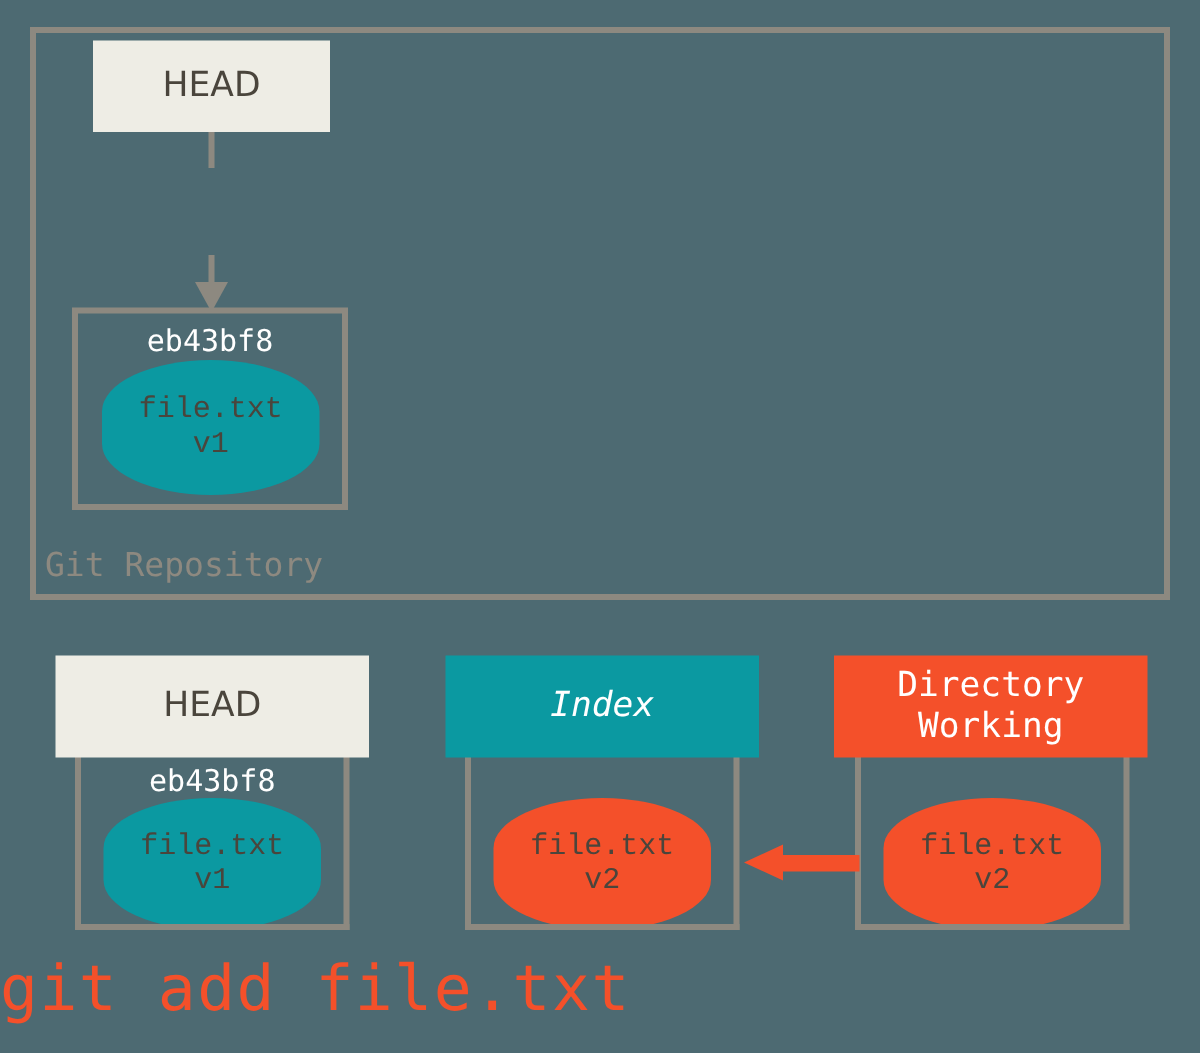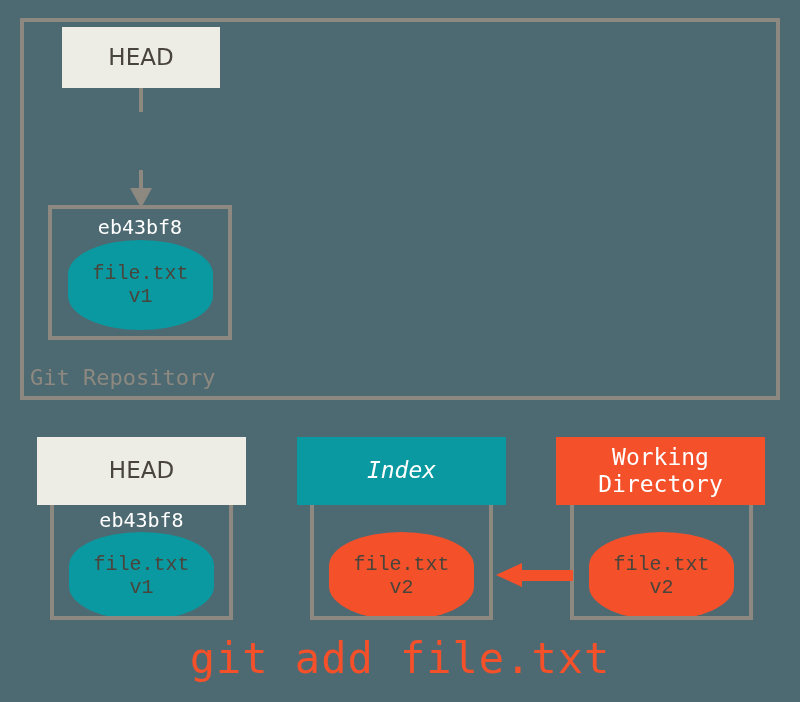--- a/index.html
+++ b/index.html
@@ -185,21 +185,20 @@
     border-right: 26px solid #f4502a;
     z-index: 4;
   }
 
   
   .command {
     position: absolute;
     left: 0;
     top: 634px;
     width: 800px;
-    text-align: center;
     font-family: "DejaVu Sans Mono", monospace;
     font-size: 42px;
     color: #f4502a;
     letter-spacing: 1px;
   }
 </style>
 </head>
 <body>
 
 <div id="stage">
@@ -240,22 +239,22 @@
     <span>Index</span>
   </div>
   <div class="oval oval-red" style="left:329px; top:532px; width:145px; height:88px;">
     <span>file.txt</span>
     <span>v2</span>
   </div>
 
   <div class="col-body body-wd"></div>
   <div class="col-header hdr-wd">
     <div>
+      <div>Directory</div>
       <div>Working</div>
-      <div>Directory</div>
     </div>
   </div>
   <div class="oval oval-red" style="left:589px; top:532px; width:145px; height:88px;">
     <span>file.txt</span>
     <span>v2</span>
   </div>
 
   <div class="stage-arrow-shaft"></div>
   <div class="stage-arrow-head"></div>
 

